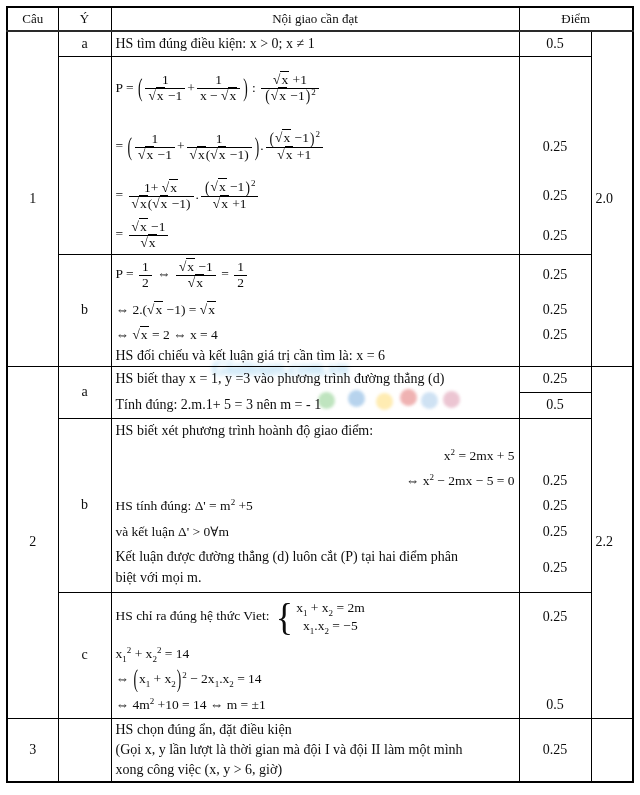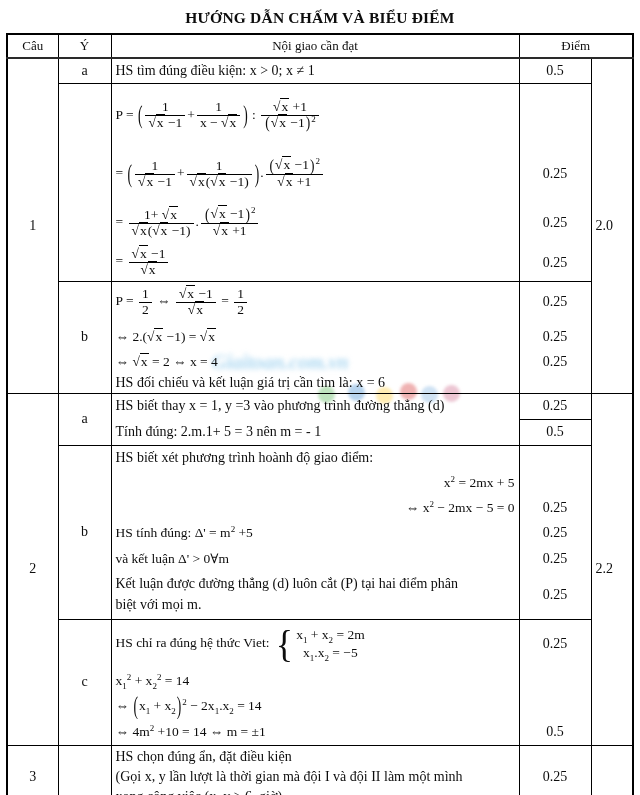--- a/index.html
+++ b/index.html
@@ -63,21 +63,20 @@
     position:absolute; width:17px; height:17px; border-radius:50%;
     filter:blur(1.6px); opacity:.5; mix-blend-mode:multiply;
     pointer-events:none; z-index:5;
   }
 </style>
 </head>
 <body>
 
 <div class="page">
 
-  <div class="doc-title">HƯỚNG DẪN CHẤM VÀ BIỂU ĐIỂM</div>
 
   <table class="rubric">
     <colgroup>
       <col style="width:51px">
         <col style="width:53px">
         <col style="width:408px">
         <col style="width:72px">
         <col style="width:42px">
     </colgroup>
 

